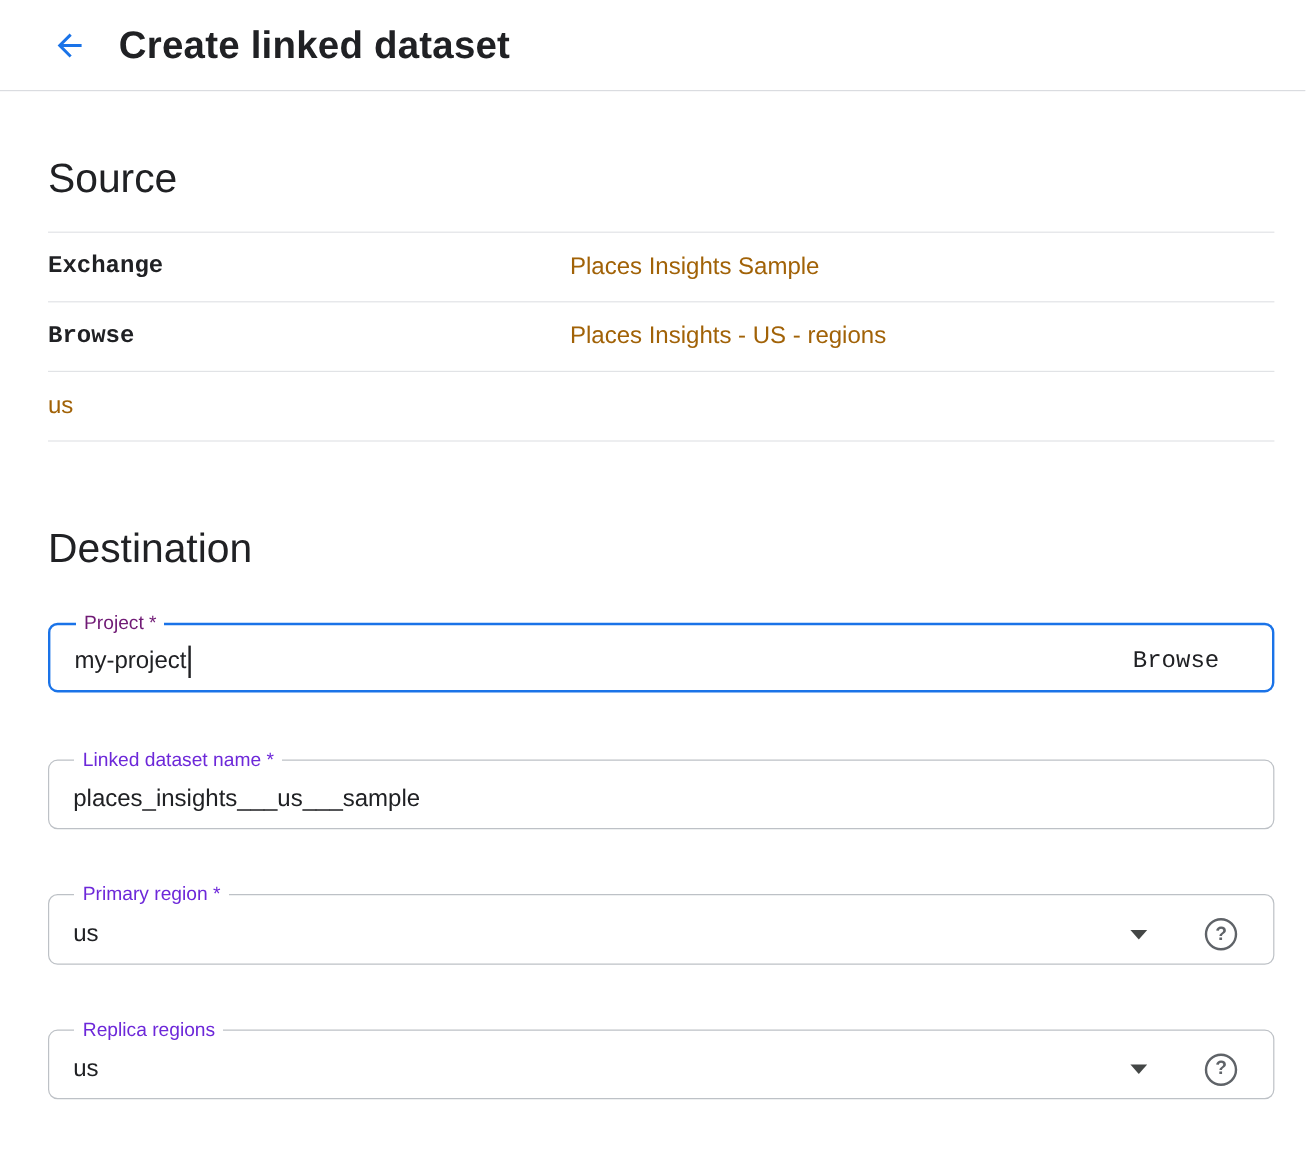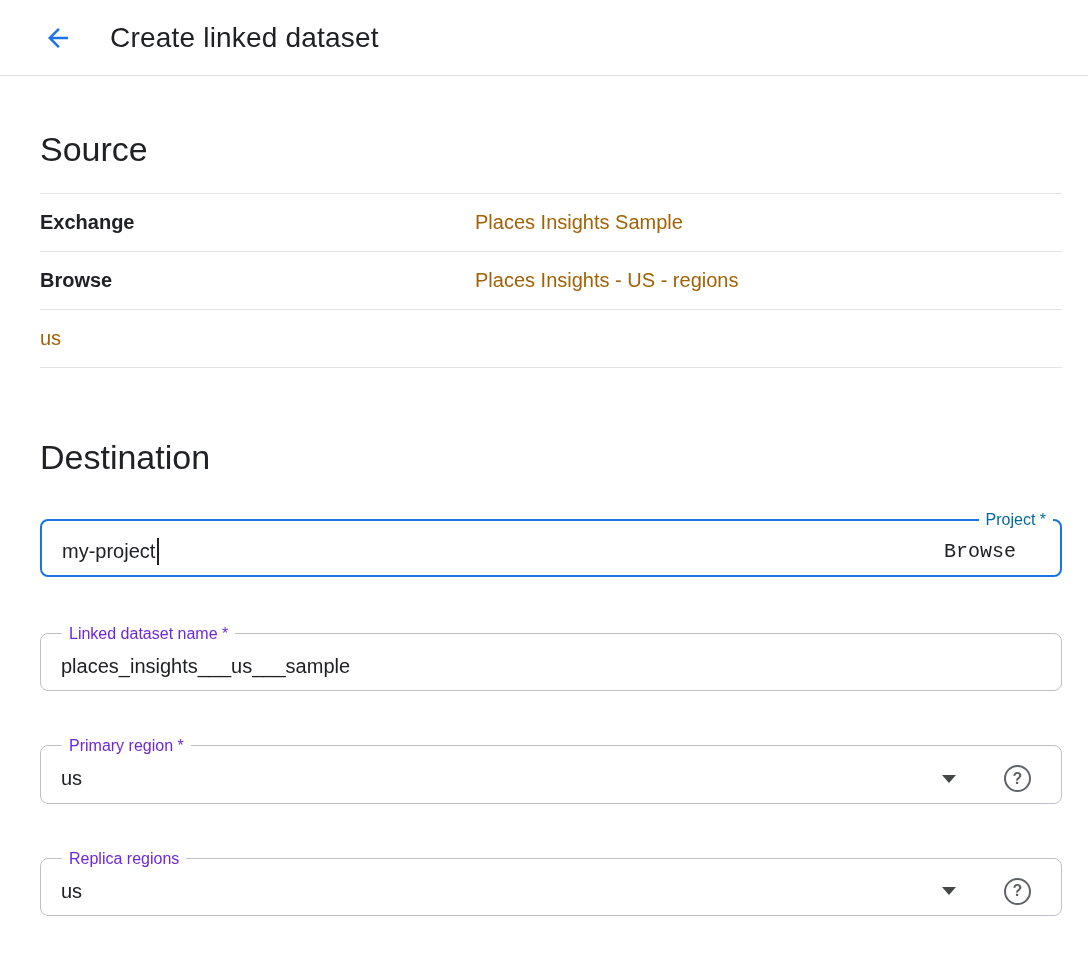--- a/index.html
+++ b/index.html
@@ -25,24 +25,24 @@
     width: 48px;
     height: 48px;
     margin-left: 10px;
     display: flex;
     align-items: center;
     justify-content: center;
     cursor: pointer;
     border-radius: 50%;
   }
   .page-title {
-    font-size: 28px;
-    font-weight: 400;
-    color: #202124;
-    margin-left: 28px;
+    font-size: 32px;
+    font-weight: 700;
+    color: #202124;
+    margin-left: 17px;
     letter-spacing: 0.2px;
   }
 
   
   .content { padding: 0 26px 0 40px; }
 
   .section-heading {
     font-size: 34px;
     font-weight: 400;
     color: #202124;
@@ -52,21 +52,21 @@
 
   
   .kv-table { border-top: 1px solid #e1e3e6; }
   .kv-row {
     display: flex;
     align-items: center;
     height: 58px;
     border-bottom: 1px solid #e1e3e6;
     font-size: 20px;
   }
-  .kv-label { width: 435px; font-weight: 700; color: #202124; flex-shrink: 0; }
+  .kv-label { width: 435px; font-weight: 700; color: #202124; flex-shrink: 0; font-family: Liberation Mono, monospace; }
   .kv-value { color: #a16207; }
 
   
   fieldset.field {
     border: 1px solid #bdc1c6;
     border-radius: 8px;
     padding: 0 14px;
     margin-bottom: 46px;
     background: #ffffff;
   }
@@ -75,21 +75,21 @@
     margin-bottom: 48px;
   }
   legend.field-label {
     font-size: 16px;
     line-height: 1.1;
     color: #6d28d9;
     padding: 0 7px;
     margin-left: 7px;
     white-space: nowrap;
   }
-  fieldset.field.focused legend.field-label { color: #0369a1; text-align: right; }
+  fieldset.field.focused legend.field-label { color: #701a75; }
 
   .field-inner {
     display: flex;
     align-items: center;
     height: 48px;
     padding: 0 6px;
     font-size: 20px;
     color: #202124;
   }
   fieldset.field.focused .field-inner { height: 46px; }

